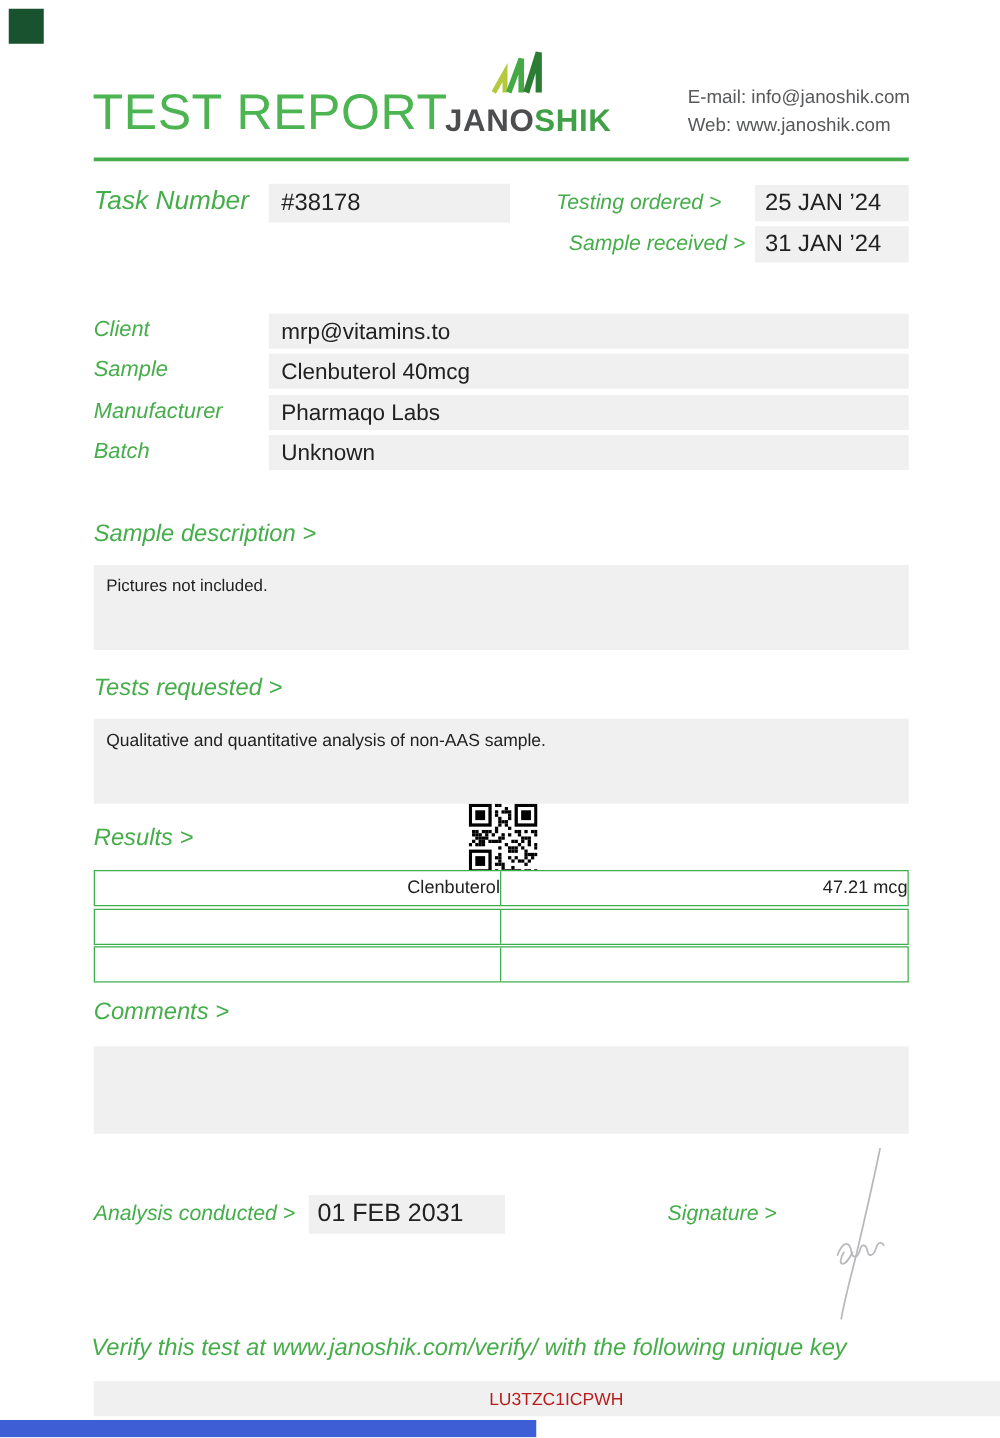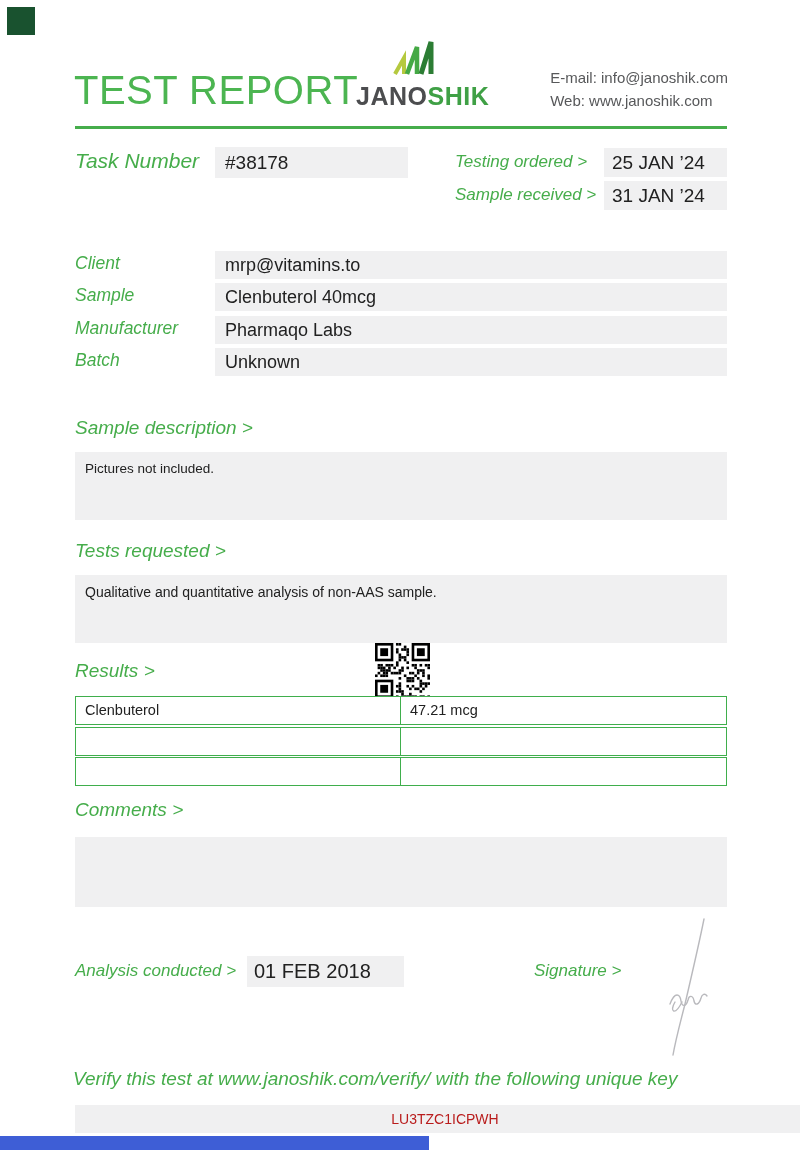--- a/index.html
+++ b/index.html
@@ -16,32 +16,32 @@
   
   .title{left:74px;top:68px;font-size:40px;letter-spacing:.5px;color:#4cb551;white-space:nowrap;}
   .logo-wrap{left:356px;top:40px;width:130px;text-align:center;}
   .logo-word{font-size:25px;font-weight:bold;letter-spacing:.5px;white-space:nowrap;margin-top:2px;}
   .logo-word .l1{color:#4c4d4f;} .logo-word .l2{color:#3fa045;}
   .contact{right:72px;top:66px;text-align:left;font-size:15px;line-height:23px;color:#57585a;}
   .divider{left:75px;top:126px;width:652px;height:3px;background:#46ad4b;}
   
   .task-label{left:75px;top:149px;font-size:21px;}
   .task-box{left:215px;top:147px;width:183px;height:31px;line-height:31px;padding-left:10px;font-size:19px;}
-  .ordered-label{left:455px;top:152px;font-size:17px;}
+  .ordered-label{left:445px;top:152px;font-size:17px;}
   .ordered-box{left:604px;top:148px;width:115px;height:29px;line-height:29px;padding-left:8px;font-size:19px;}
   .received-label{left:455px;top:185px;font-size:17px;}
   .received-box{left:604px;top:181px;width:115px;height:29px;line-height:29px;padding-left:8px;font-size:19px;}
   
   .detail-label{left:75px;font-size:17.5px;}
   .detail-box{left:215px;width:502px;height:28px;line-height:28px;padding-left:10px;font-size:18px;}
   
   .sec-head{left:75px;font-size:19px;}
   .sec-box{left:75px;width:632px;padding:8px 10px;font-size:13.5px;line-height:18px;}
   
-  .rtable{left:75px;top:696px;width:652px;}
+  .rtable{left:75px;top:696px;width:652px;text-align:right;}
   .rrow{display:flex;border:1.5px solid #3fae4c;margin-bottom:1.5px;background:#fff;}
   .rcell{height:27px;line-height:27px;font-size:14.5px;padding-left:9px;box-sizing:border-box;}
   .rcell.c0{width:325px;border-right:1.5px solid #3fae4c;}
   .rcell.c1{flex:1;}
   
   .analysis-label{left:75px;top:961px;font-size:17px;}
   .analysis-box{left:247px;top:956px;width:150px;height:31px;line-height:31px;padding-left:7px;font-size:20px;}
   .signature-label{left:534px;top:961px;font-size:17px;}
   .sig-svg{left:642px;top:916px;}
   .verify-line{left:73px;top:1068px;width:660px;font-size:19px;white-space:nowrap;}
@@ -229,21 +229,21 @@
     <div class="rrow">
       <div class="rcell c0"></div>
       <div class="rcell c1"></div>
     </div>
   </div>
 
   <div class="abs green sec-head" style="top:799px">Comments &gt;</div>
   <div class="abs graybox sec-box" style="top:837px;height:54px;"></div>
 
   <div class="abs green analysis-label">Analysis conducted &gt;</div>
-  <div class="abs graybox analysis-box">01 FEB 2018</div>
+  <div class="abs graybox analysis-box">01 FEB 2031</div>
   <div class="abs green signature-label">Signature &gt;</div>
   <svg class="abs sig-svg" width="78" height="142" viewBox="0 0 78 142">
     <g fill="none" stroke="#b9b9bd" stroke-width="1.4" stroke-linecap="round">
       <path d="M62 3 C57 28 50 58 43 88 C39 104 34 122 31 139"></path>
       <path d="M28 88 C33 75 38 78 39 85 C40 91 44 91 46 84 C47 79 51 79 52 85 C53 90 57 89 59 82 C60 78 63 77 65 80"></path>
       <path d="M40 86 C33 100 27 96 33 86"></path>
     </g>
   </svg>
 
   <div class="abs green verify-line">Verify this test at www.janoshik.com/verify/ with the following unique key</div>

